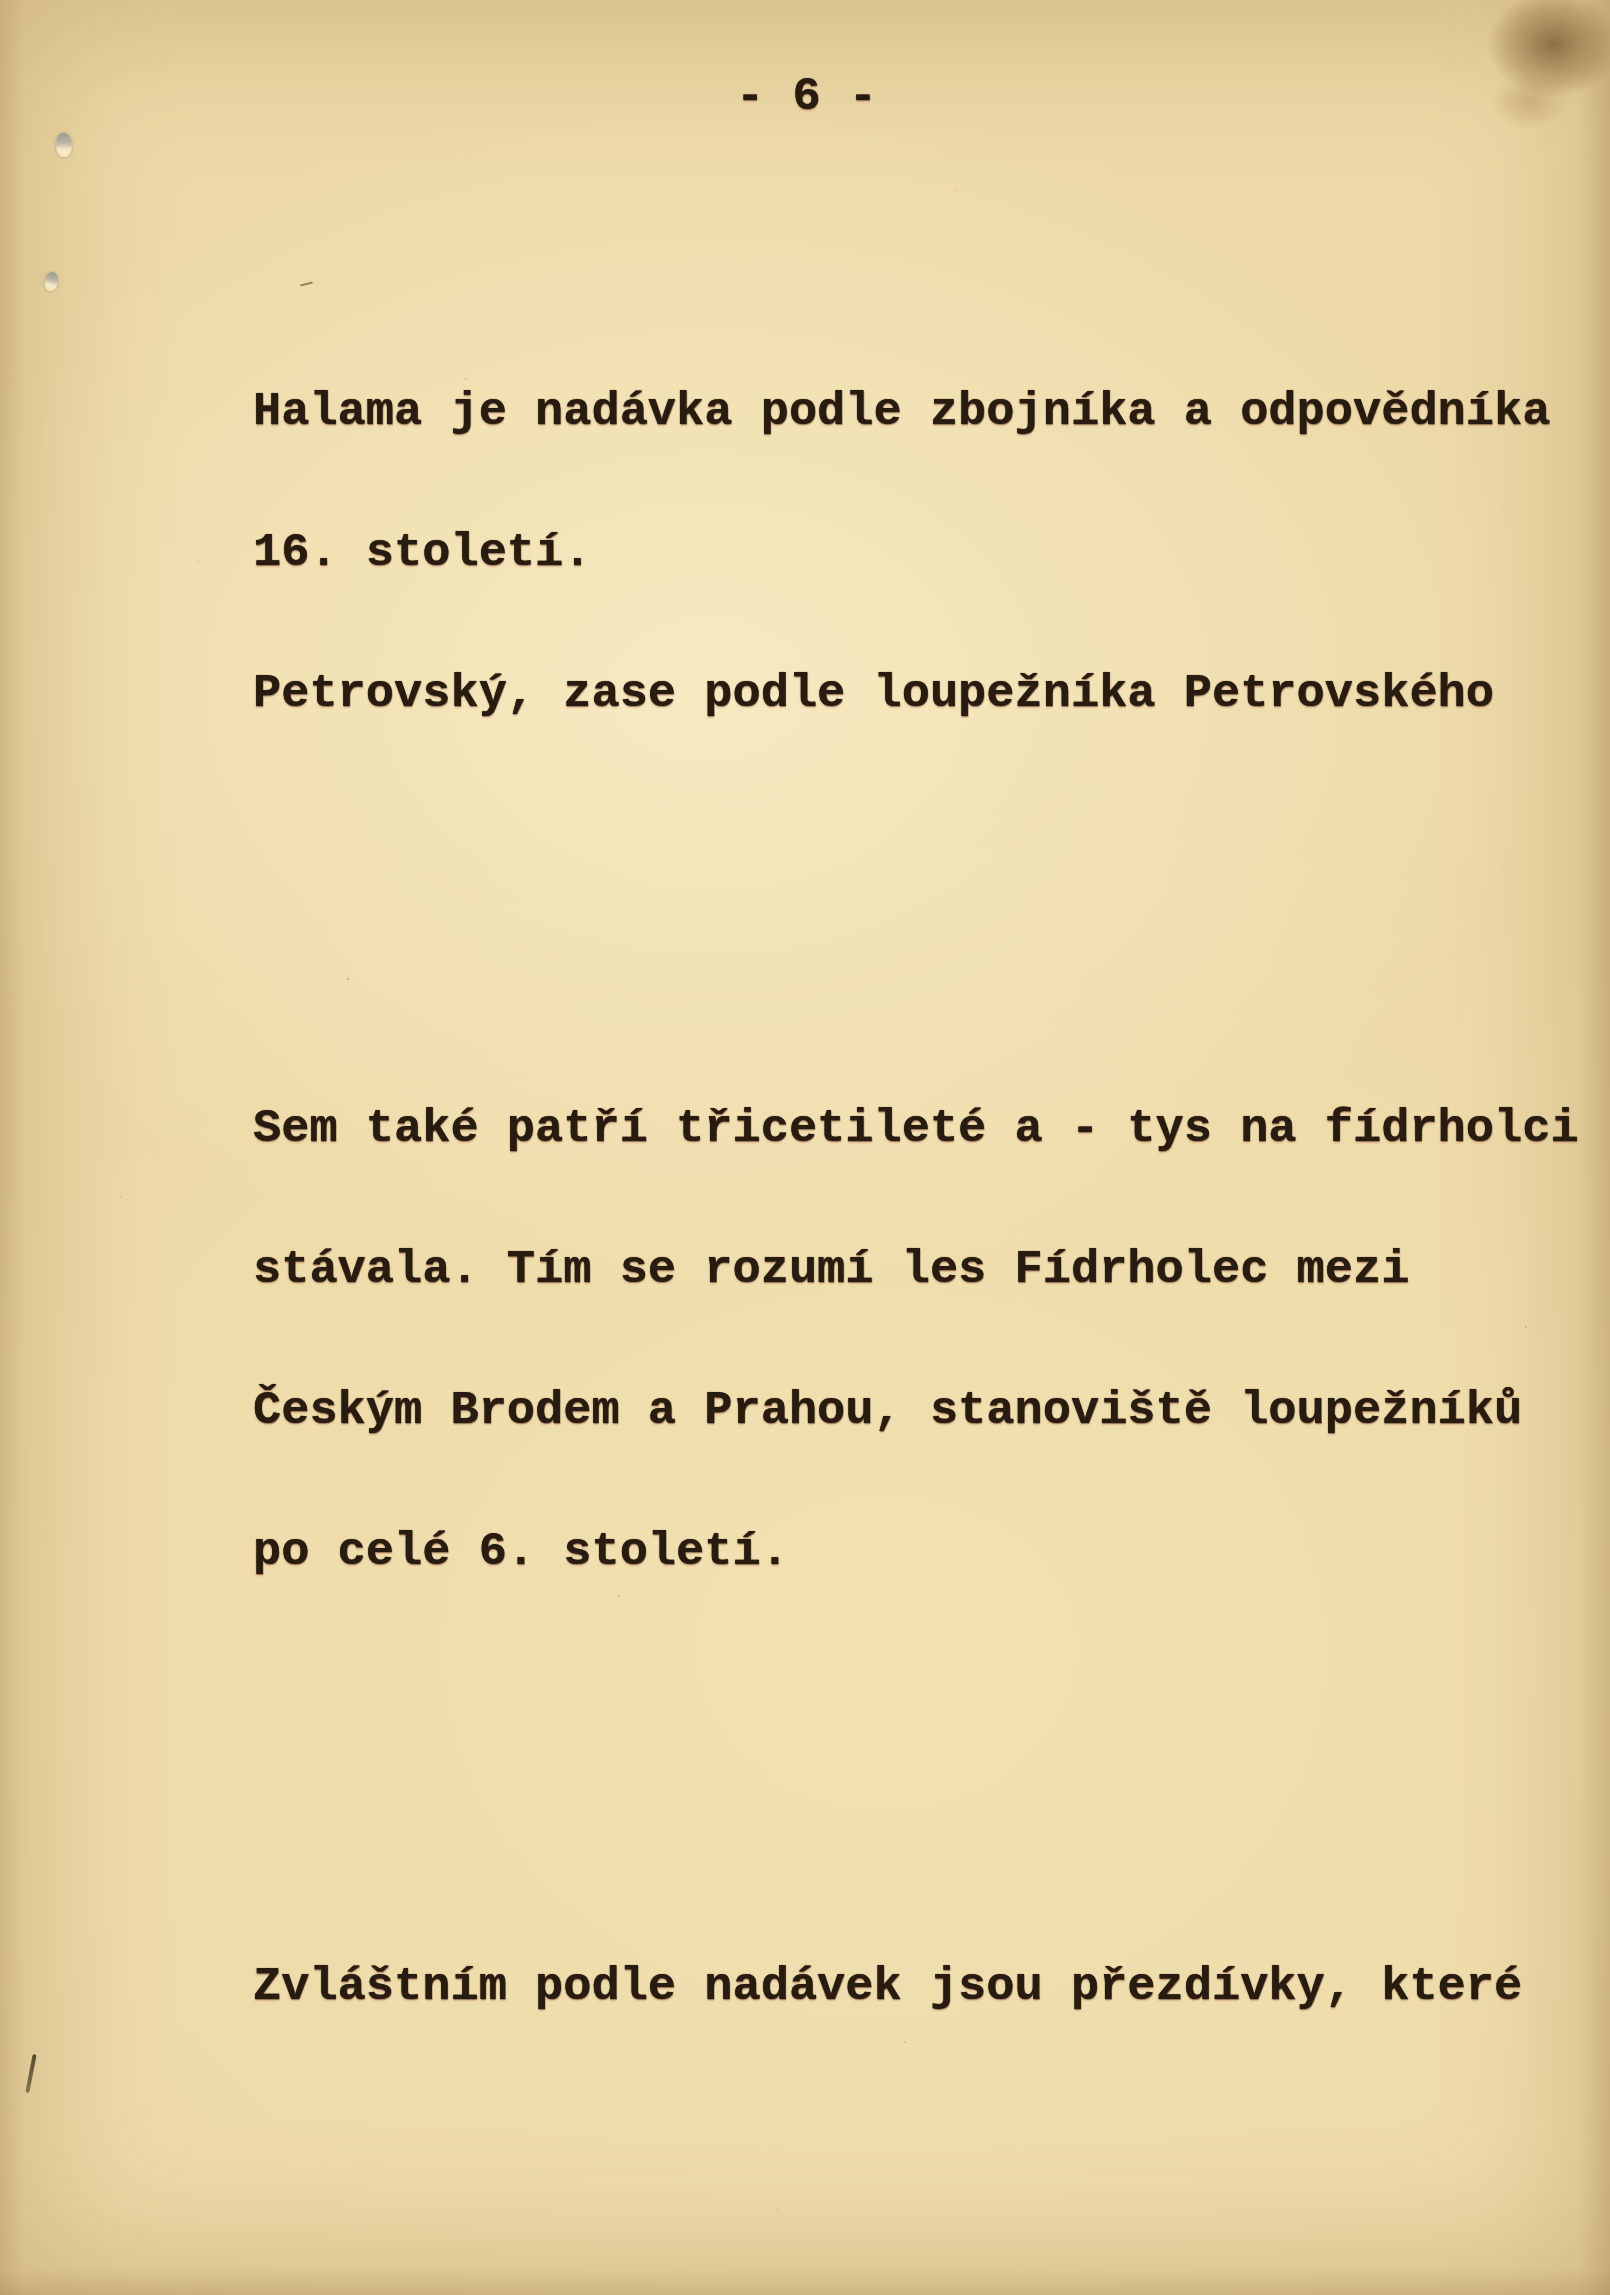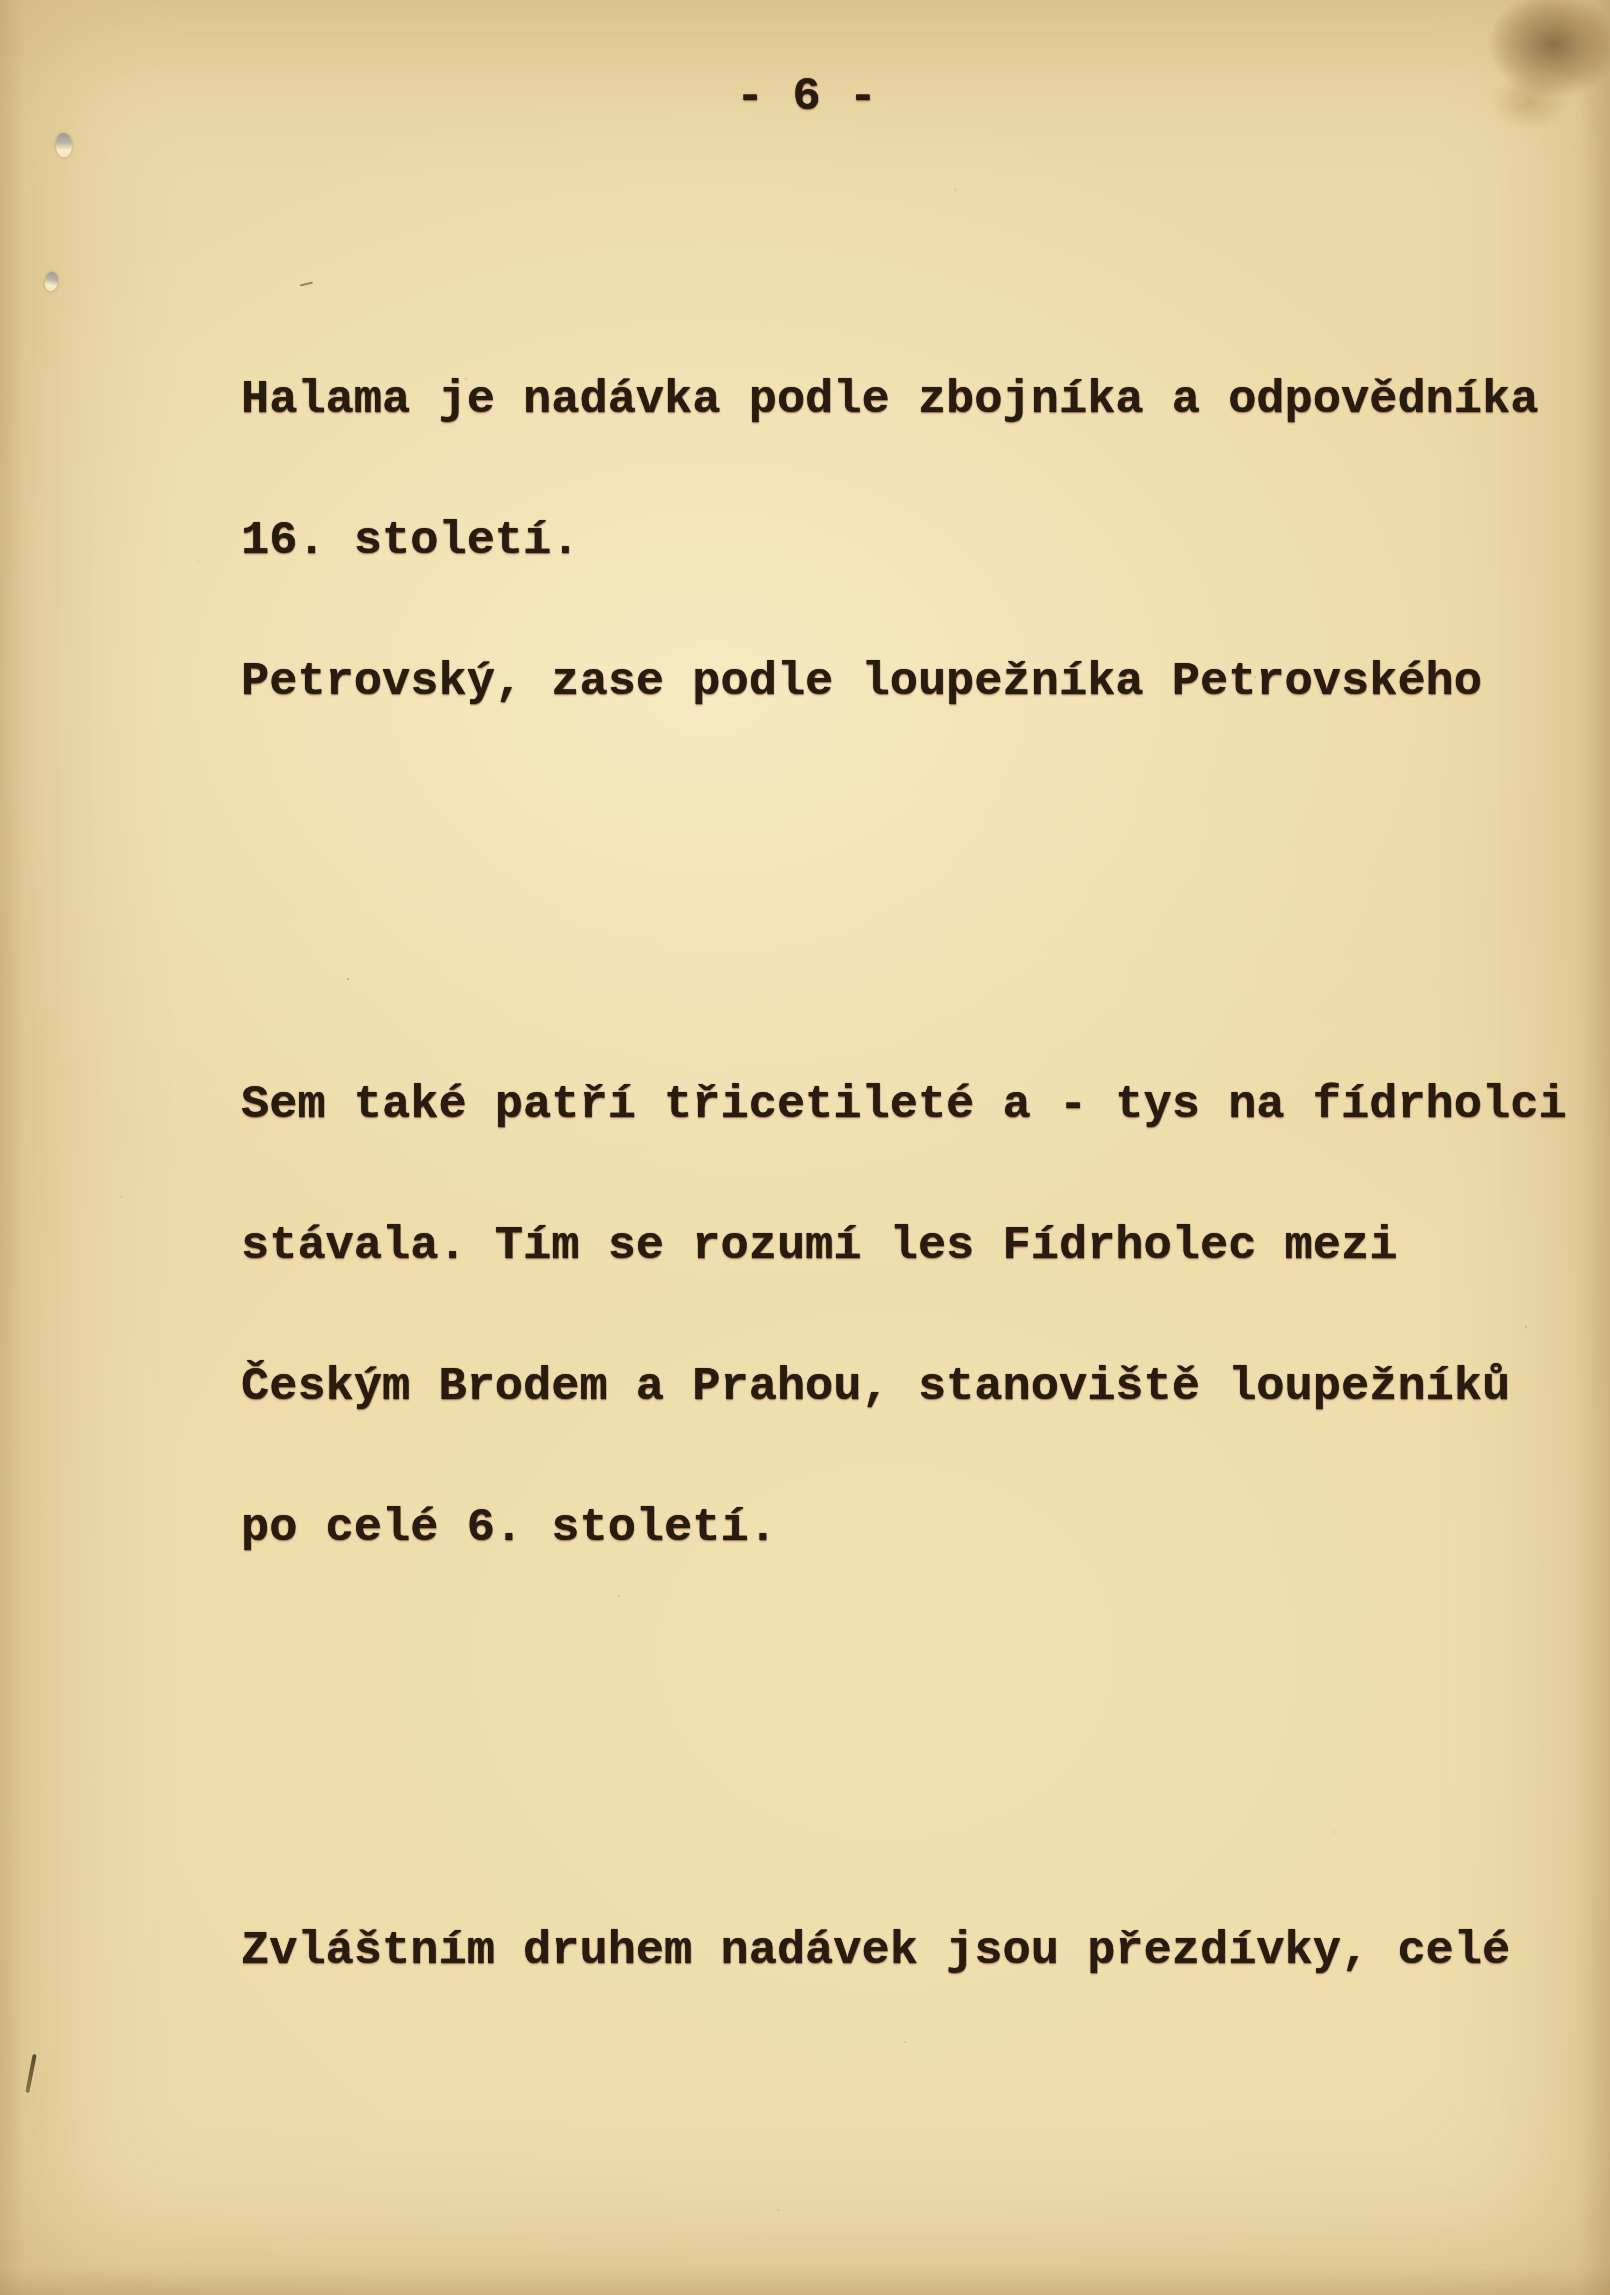--- a/index.html
+++ b/index.html
@@ -105,21 +105,21 @@
   .pageno {
     position: absolute;
     left: 736px;
     top: 73px;
   }
   .content {
     position: absolute;
     left: 241px;
     top: 141px;
   }
-  .para { margin: 0; }
+  .para { margin: 12px; }
   .para + .para { margin-top: 47px; }
 </style>
 </head>
 <body>
 
 <div class="paper">
   <div class="texture"></div>
   <div class="corner-stain"></div>
   <div class="smudge"></div>
   <div class="nick n1"></div>
@@ -138,21 +138,21 @@
     </div>
 
     <div class="para">
       <div class="line">Sem také patří třicetileté a - tys na fídrholci</div>
       <div class="line">stávala. Tím se rozumí les Fídrholec mezi</div>
       <div class="line">Českým Brodem a Prahou, stanoviště loupežníků</div>
       <div class="line">po celé 6. století.</div>
     </div>
 
     <div class="para">
-      <div class="line">Zvláštním druhem nadávek jsou přezdívky, celé</div>
+      <div class="line">Zvláštním podle nadávek jsou přezdívky, které</div>
       
       
       
       
       
       
       
       
       
       

